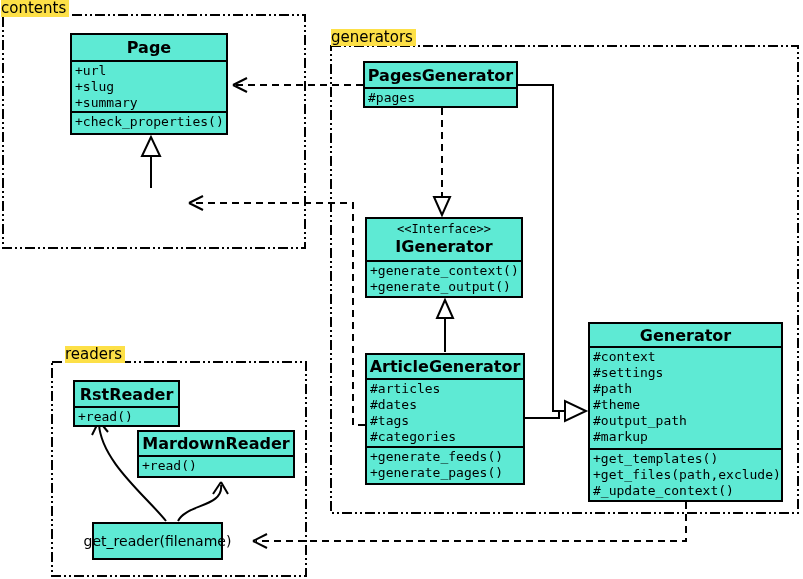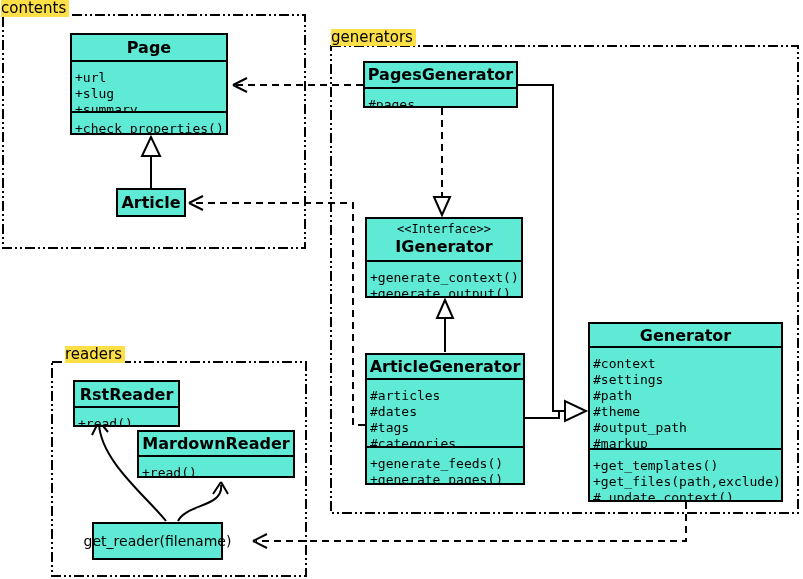--- a/index.html
+++ b/index.html
@@ -28,21 +28,21 @@
   }
   .stereo {
     font-family:"DejaVu Sans Mono", monospace; font-weight:normal; font-size:12px;
     text-align:center; line-height:15px; padding-top:3px;
   }
   .iname { font-weight:bold; font-size:16px; text-align:center; line-height:20px; }
   .mono div {
     font-family:"DejaVu Sans Mono", monospace; font-size:13px; line-height:16px;
     white-space:pre; padding-left:3px;
   }
-  .mono { padding-top:8px; }
+  .mono { padding-top:1px; }
   .plain {
     font-size:14px; display:flex; align-items:center; justify-content:center;
   }
 </style>
 </head>
 <body>
 
 <div id="canvas">
 
   <svg class="overlay">
@@ -89,23 +89,20 @@
     <div class="sec mono" style="height:52px;">
       <div>+url</div>
       <div>+slug</div>
       <div>+summary</div>
     </div>
     <div class="sec mono" style="height:22px;">
       <div>+check_properties()</div>
     </div>
   </div>
 
-  <div class="cls" style="left:116px; top:188px; width:70px; height:29px;">
-    <div class="ttl" style="height:25px;">Article</div>
-  </div>
 
   <div class="cls" style="left:363px; top:61px; width:155px; height:47px;">
     <div class="ttl" style="height:30px;">PagesGenerator</div>
     <div class="sec mono" style="height:22px;">
       <div>#pages</div>
     </div>
   </div>
 
   <div class="cls" style="left:365px; top:217px; width:158px; height:81px;">
     <div style="height:41px;">

